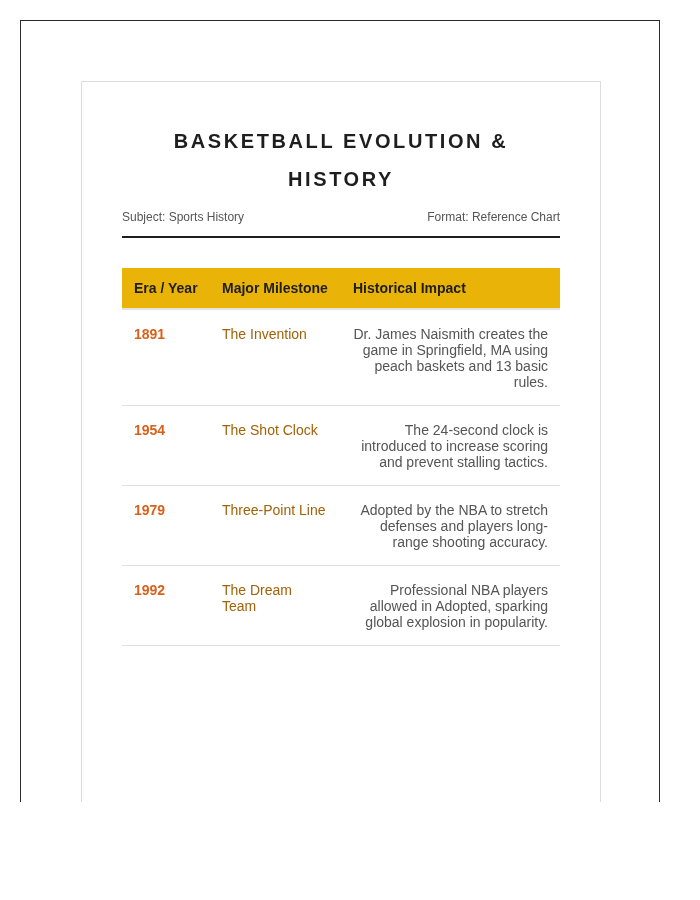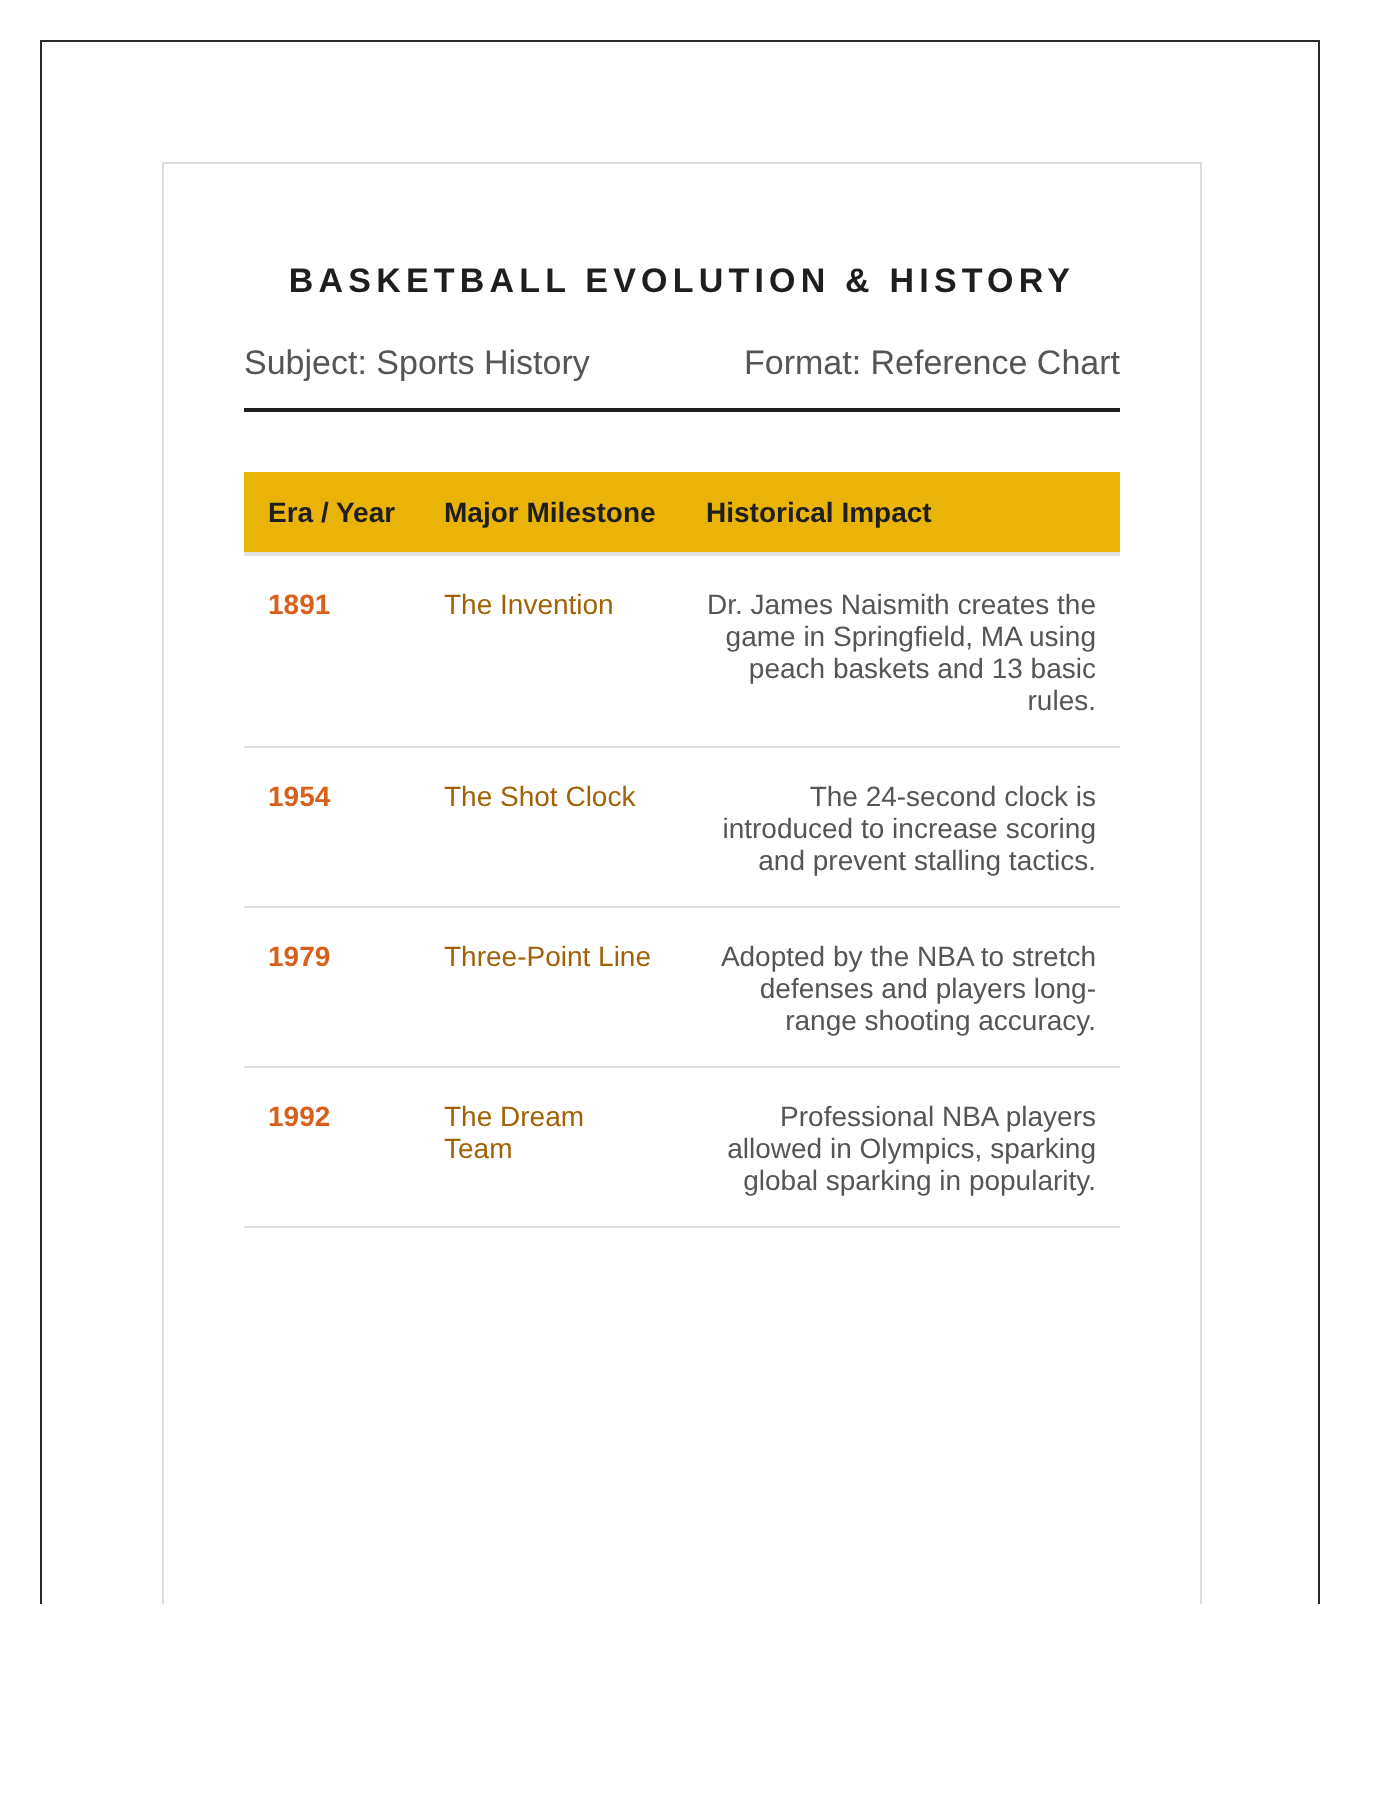--- a/index.html
+++ b/index.html
@@ -35,32 +35,32 @@
       width: 520px;
       height: 900px;
       border: 1px solid #dcdcdc;
       box-sizing: border-box;
       background: #ffffff;
       padding: 40px 40px 0 40px;
     }
     .title {
       margin: 0;
       text-align: center;
-      font-size: 17px;
+      font-size: 20px;
       font-weight: bold;
       letter-spacing: 2.6px;
       line-height: 38px;
       color: #1e1e1e;
       padding: 0 12px;
     }
     .meta {
       display: flex;
       justify-content: space-between;
       margin-top: 12px;
-      font-size: 17px;
+      font-size: 12px;
       color: #555555;
       padding-bottom: 12px;
       border-bottom: 2px solid #1e1e1e;
     }
     table {
       width: 438px;
       border-collapse: collapse;
       margin-top: 30px;
       font-size: 14px;
     }
@@ -128,18 +128,18 @@
           <td class="impact">The 24-second clock is introduced to increase scoring and prevent stalling tactics.</td>
         </tr>
         <tr>
           <td class="year">1979</td>
           <td class="milestone">Three-Point Line</td>
           <td class="impact">Adopted by the NBA to stretch defenses and players long-range shooting accuracy.</td>
         </tr>
         <tr>
           <td class="year">1992</td>
           <td class="milestone">The Dream Team</td>
-          <td class="impact">Professional NBA players allowed in Olympics, sparking global sparking in popularity.</td>
+          <td class="impact">Professional NBA players allowed in Adopted, sparking global explosion in popularity.</td>
         </tr>
       </tbody>
     </table>
   </div>
 </div>
 
 </body></html>

